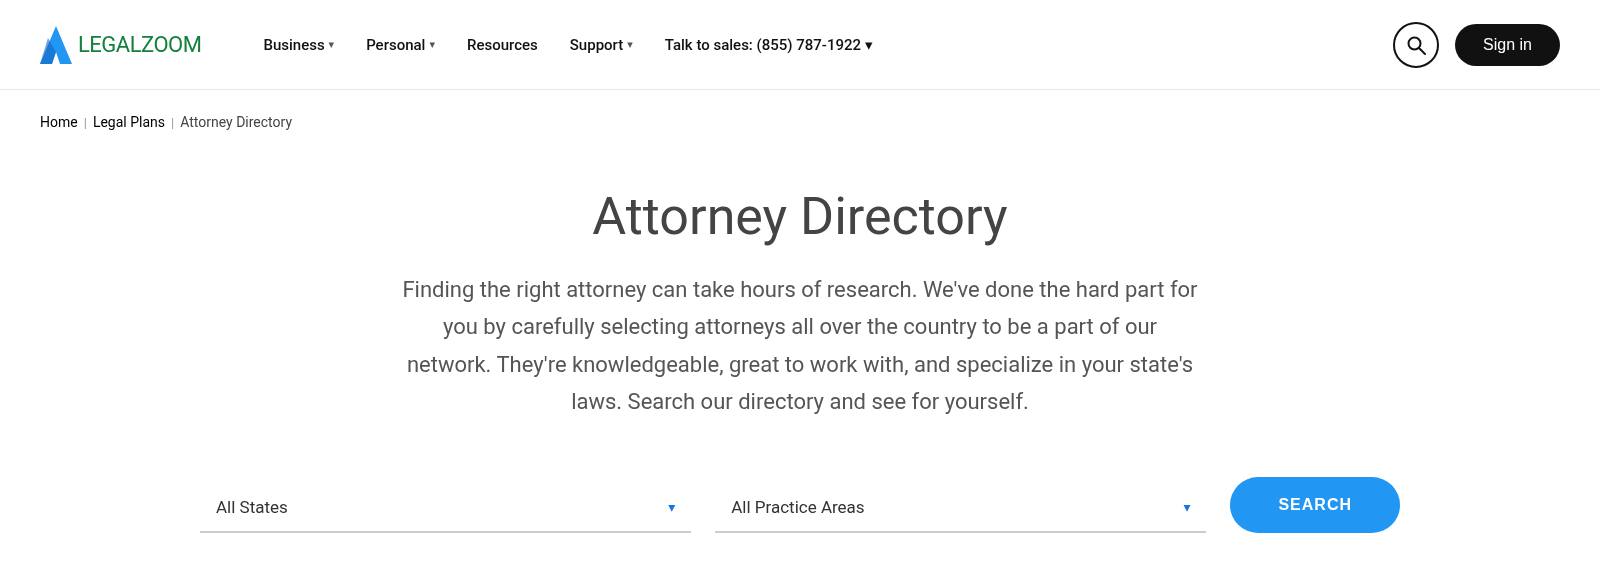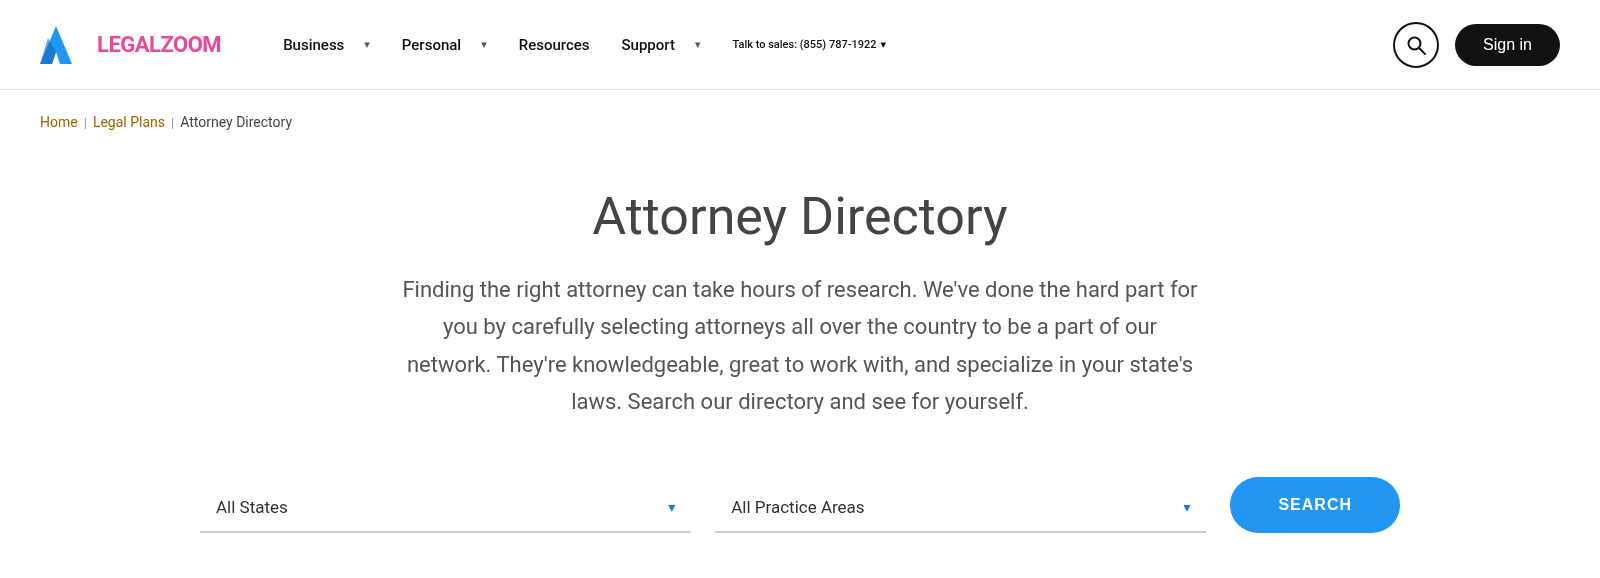--- a/index.html
+++ b/index.html
@@ -20,54 +20,53 @@
       gap: 6px;
       margin-right: 48px;
       text-decoration: none;
     }
     .logo-icon {
       width: 32px;
       height: 38px;
     }
     .logo-text {
       font-size: 22px;
-      font-weight: 700;
-      color: #ec4899;
+      font-weight: 400;
+      color: #15803d;
       letter-spacing: -0.5px;
-      margin-left: 19px;
     }
     nav {
       display: flex;
       align-items: center;
       gap: 4px;
       flex: 1;
     }
     .nav-item {
       display: flex;
       align-items: center;
-      gap: 20px;
+      gap: 4px;
       padding: 8px 14px;
       font-size: 15px;
       font-weight: 500;
       color: #111;
       cursor: pointer;
       border-radius: 6px;
       white-space: nowrap;
     }
     .nav-item .chevron {
       font-size: 11px;
       color: #555;
     }
     .nav-item.plain { font-weight: 500; }
     .nav-talk {
       display: flex;
       align-items: center;
       gap: 4px;
       padding: 8px 14px;
-      font-size: 11px;
+      font-size: 15px;
       font-weight: 500;
       color: #111;
       cursor: pointer;
       white-space: nowrap;
     }
     .header-actions {
       display: flex;
       align-items: center;
       gap: 16px;
       margin-left: 16px;
@@ -100,21 +99,21 @@
     .breadcrumb-area {
       padding: 24px 40px 16px;
     }
     .breadcrumb {
       display: flex;
       align-items: center;
       gap: 6px;
       font-size: 14px;
     }
     .breadcrumb a {
-      color: #a16207;
+      color: #000000;
       text-decoration: none;
     }
     .breadcrumb-sep {
       color: #999;
       font-size: 13px;
     }
     .breadcrumb-current {
       color: #444;
     }
 

